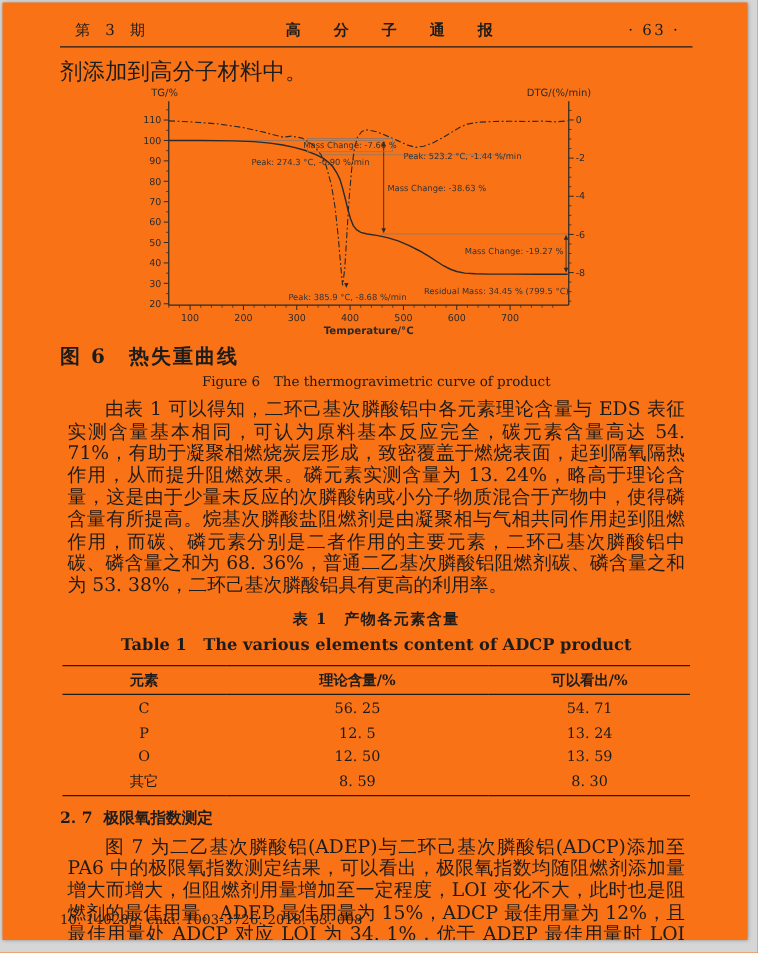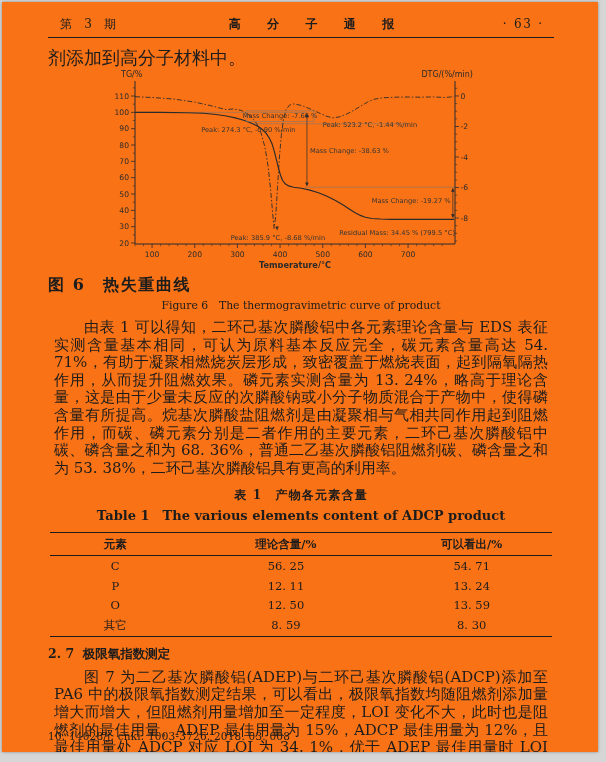--- a/index.html
+++ b/index.html
@@ -210,21 +210,21 @@
       </tr>
     </thead>
     <tbody>
       <tr>
         <td>C</td>
         <td>56. 25</td>
         <td>54. 71</td>
       </tr>
       <tr>
         <td>P</td>
-        <td>12. 11</td>
+        <td>12. 5</td>
         <td>13. 24</td>
       </tr>
       <tr>
         <td>O</td>
         <td>12. 50</td>
         <td>13. 59</td>
       </tr>
       <tr>
         <td>其它</td>
         <td>8. 59</td>

